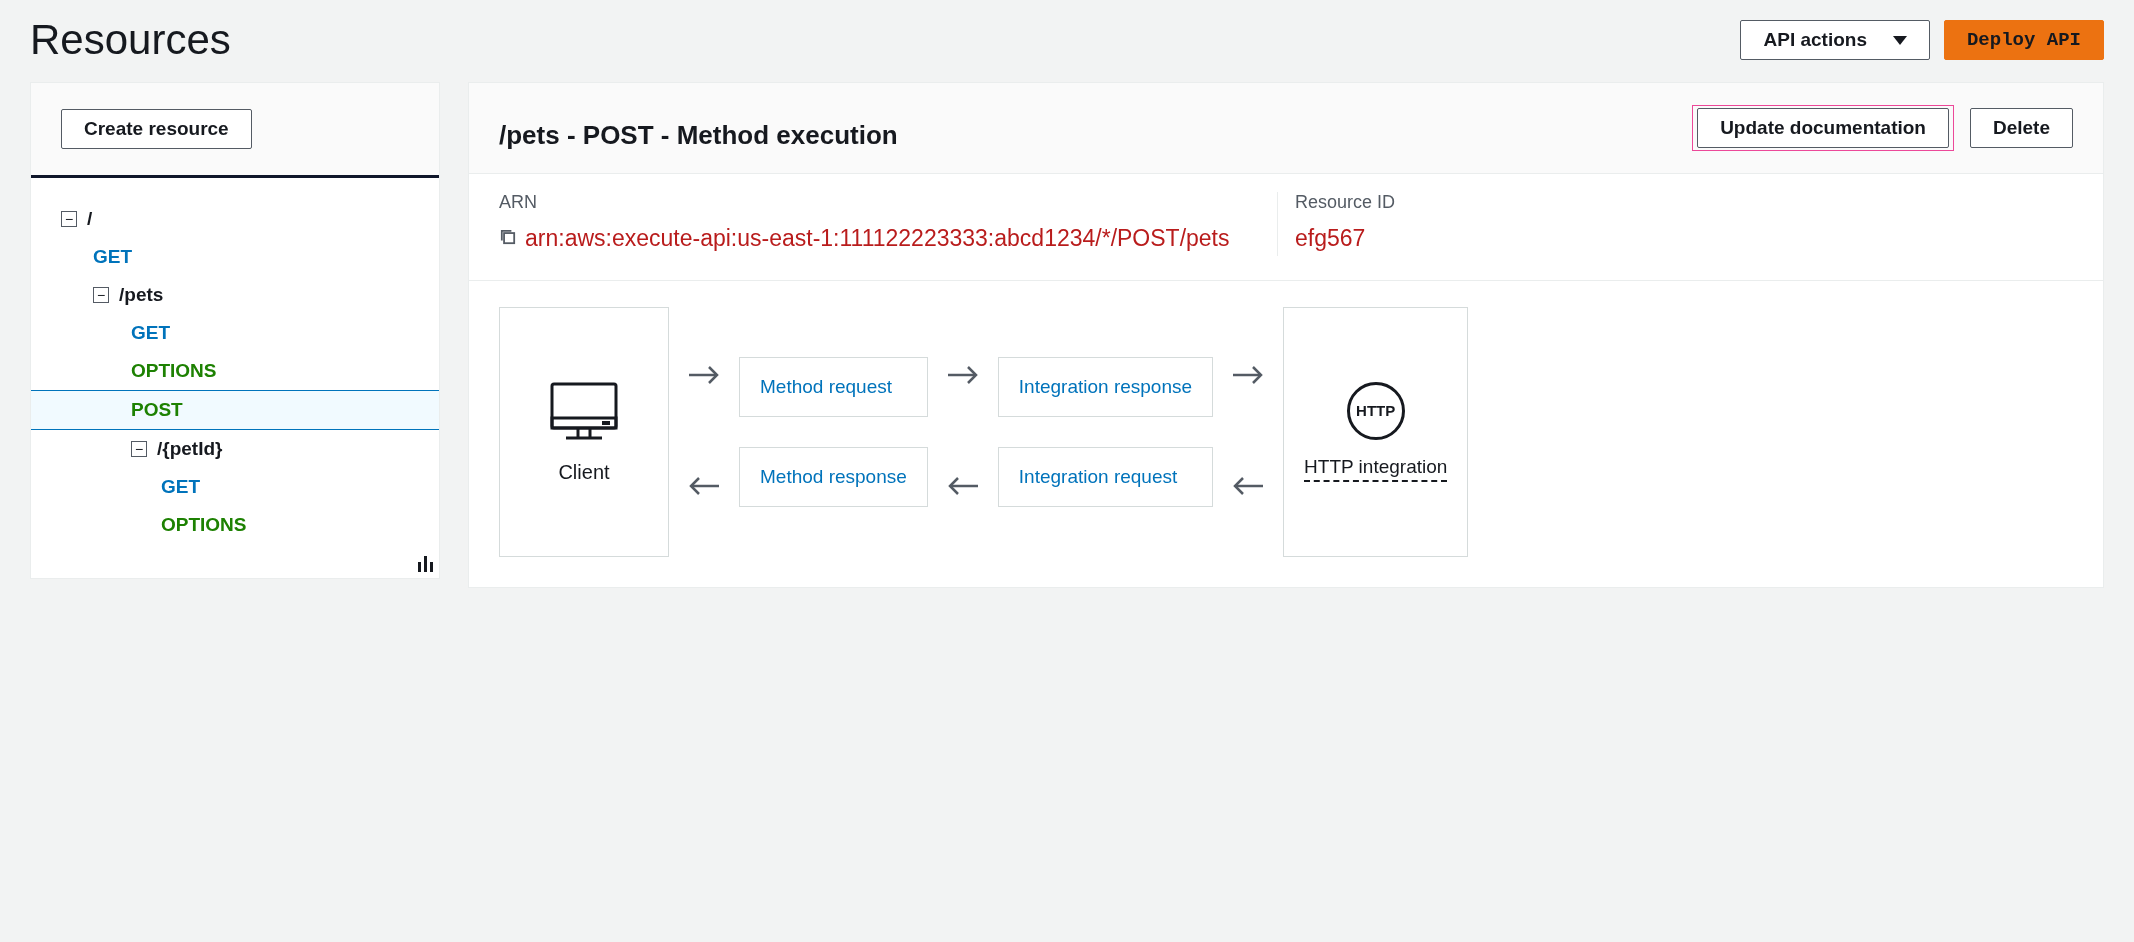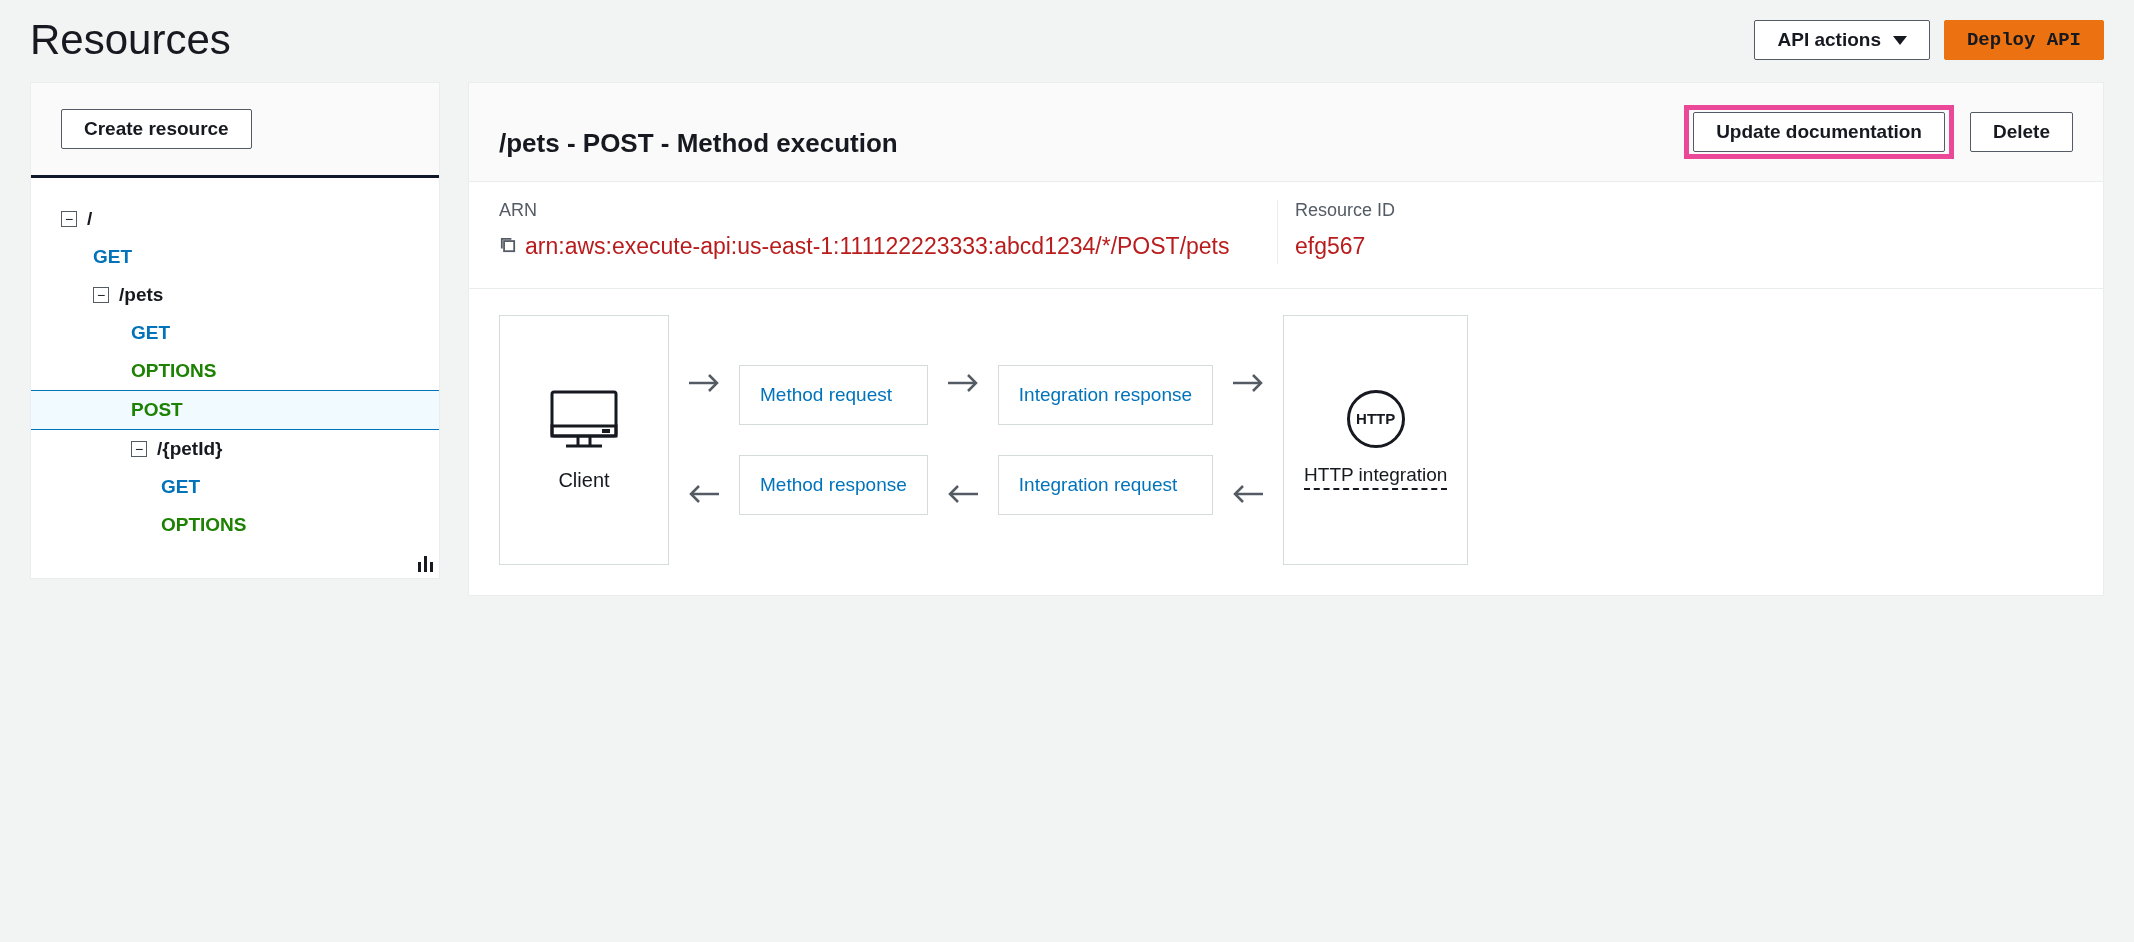--- a/index.html
+++ b/index.html
@@ -5,21 +5,21 @@
 * { box-sizing: border-box; margin: 0; padding: 0; }
 body { font-family: "Amazon Ember", -apple-system, BlinkMacSystemFont, "Segoe UI", Helvetica, Arial, sans-serif; background: #f2f3f3; color: #16191f; font-size: 14px; }
 
 .page { padding: 10px 30px 30px 30px; }
 
 .page-header { display: flex; justify-content: space-between; align-items: center; padding: 6px 0 18px 0; }
 .page-title { font-size: 42px; font-weight: 400; }
 
 .header-actions { display: flex; gap: 14px; }
 
-.btn { padding: 8px 22px; font-size: 19px; font-weight: 600; border: 1px solid #545b64; background: #fff; color: #16191f; cursor: pointer; border-radius: 2px; display: inline-flex; align-items: center; gap: 12px; }
+.btn { padding: 8px 22px; font-size: 19px; font-weight: 600; border: 1px solid #545b64; background: #fff; color: #16191f; cursor: pointer; border-radius: 2px; display: inline-flex; align-items: center; gap: 26px; }
 .btn-primary { background: #ec7211; color: #16191f; border-color: #ec7211; font-weight: 700; font-family: Liberation Mono, monospace; }
 .btn .caret { display: inline-block; }
 
 .content { display: flex; gap: 28px; align-items: flex-start; }
 
 .panel { background: #fff; border: 1px solid #eaeded; }
 
 .sidebar { width: 410px; flex-shrink: 0; }
 .sidebar-top { padding: 26px 30px; border-bottom: 3px solid #0f172a; background: #fafafa; }
 .sidebar-tree { padding: 22px 0 34px 0; position: relative; }
@@ -41,21 +41,21 @@
 .drag-handle span { width: 3px; background: #16191f; display: inline-block; }
 .drag-handle span:nth-child(1){ height: 10px; }
 .drag-handle span:nth-child(2){ height: 16px; }
 .drag-handle span:nth-child(3){ height: 10px; }
 
 .main { flex: 1; }
 .main-header { display: flex; justify-content: space-between; align-items: flex-end; padding: 22px 30px; border-bottom: 1px solid #eaeded; background: #fafafa; }
 .main-title { font-size: 26px; font-weight: 700; }
 .main-header-actions { display: flex; gap: 16px; align-items: center; }
 
-.highlight-box { border: 5px solid #ec4899; padding: 2px 4px; }
+.highlight-box { border: 1px solid #ec4899; padding: 2px 4px; }
 
 .details { display: flex; padding: 18px 30px 24px 30px; border-bottom: 1px solid #eaeded; }
 .details-col { flex: 1; padding-right: 20px; }
 .details-col:first-child { border-right: 1px solid #eaeded; }
 .details-col:last-child { padding-left: 17px; }
 .details-label { color: #545b64; font-size: 18px; margin-bottom: 8px; }
 .details-value { font-size: 23px; color: #b91c1c; line-height: 1.5; }
 .copy-row { display: flex; align-items: flex-start; gap: 8px; }
 .copy-icon svg { width: 18px; height: 18px; }
 

